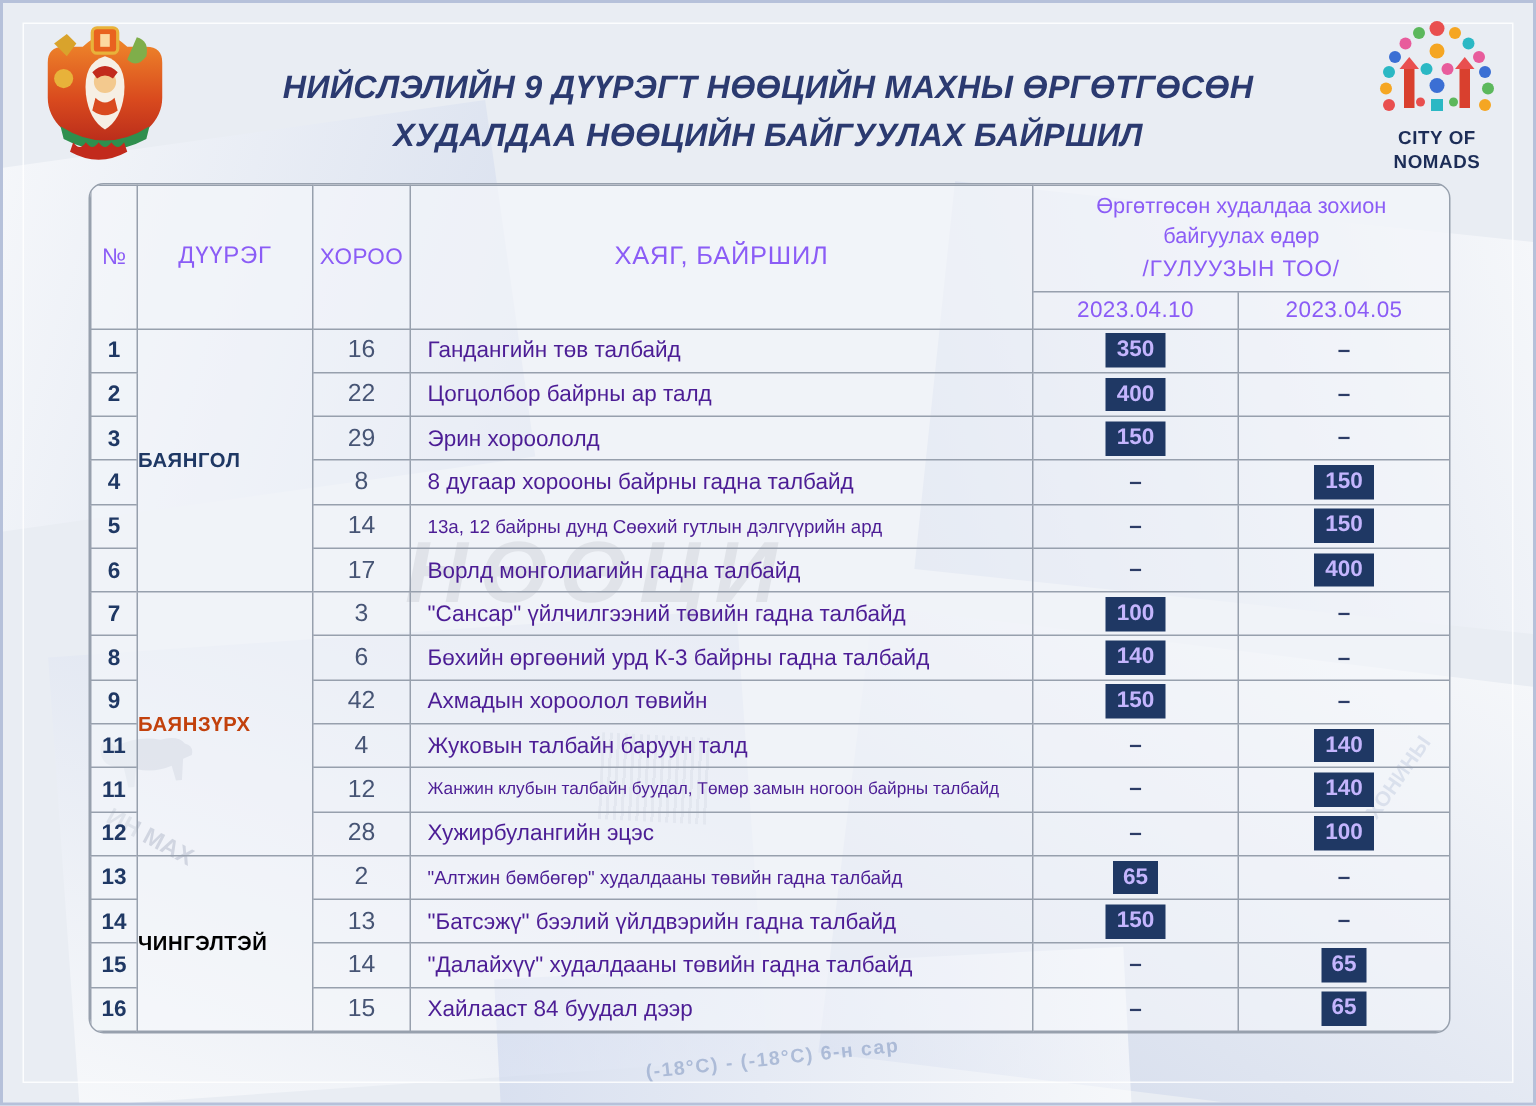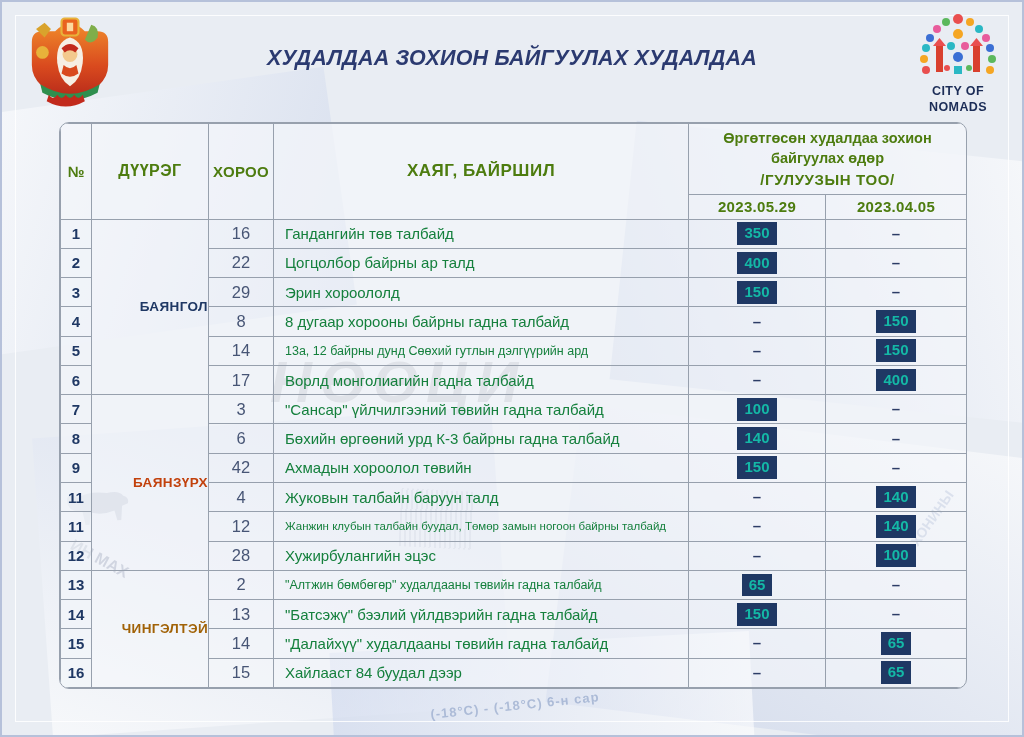--- a/index.html
+++ b/index.html
@@ -35,36 +35,36 @@
   }
 
   
   .tablewrap{
     position:absolute;left:57px;top:120px;width:906px;height:565px;
     border-radius:10px;overflow:hidden;border:1px solid #97a0ad;
     background:rgba(246,248,252,.55);
   }
   table{border-collapse:collapse;width:100%;height:100%;table-layout:fixed;}
   th,td{border:1px solid #97a0ad;padding:0;overflow:hidden;}
-  thead th{color:#4d7c0f;font-weight:bold;background:rgba(243,246,250,.4);}
+  thead th{color:#8b5cf6;font-weight:normal;background:rgba(243,246,250,.4);}
   .h-no{font-size:15px;}
   .h-district{font-size:16px;letter-spacing:.5px;}
   .h-khoroo{font-size:15px;letter-spacing:.3px;margin-left:31px;}
   .h-address{font-size:17px;letter-spacing:.5px;}
   .h-merged{font-size:14.5px;line-height:1.4;padding:4px 6px;}
   .h-merged .l3{font-size:15px;letter-spacing:.6px;}
   .h-date{font-size:15px;letter-spacing:.3px;}
   .c-no{text-align:center;font-weight:bold;color:#1f3864;font-size:15px;background:rgba(240,243,248,.45);}
-  .c-district{text-align:right;font-weight:bold;font-size:13.5px;letter-spacing:.4px;}
+  .c-district{text-align:left;font-weight:bold;font-size:13.5px;letter-spacing:.4px;}
   .c-khoroo{text-align:center;color:#475575;font-size:16.5px;font-weight:400;}
-  .c-address{text-align:left;padding:0 11px;color:#15803d;font-size:15px;}
+  .c-address{text-align:left;padding:0 11px;color:#4c1d95;font-size:15px;}
   .c-address.sm{font-size:12.5px;}
   .c-address.xs{font-size:11.5px;}
   .c-count{text-align:center;}
-  .badge{display:inline-block;background:#1f3864;color:#14b8a6;font-weight:bold;font-size:15px;padding:2px 7px;line-height:1.25;}
+  .badge{display:inline-block;background:#1f3864;color:#c4b5fd;font-weight:bold;font-size:15px;padding:2px 7px;line-height:1.25;}
   .dash{color:#2c3c66;font-weight:bold;font-size:15px;}
 </style>
 </head>
 <body>
 
 <div class="bg-patch p1"></div>
 <div class="bg-patch p2"></div>
 <div class="bg-patch p3"></div>
 <div class="bg-patch p4"></div>
 <div class="bg-patch p5"></div>
@@ -127,21 +127,22 @@
       <rect x="38" y="54" width="8" height="8" fill="#2bb8c4"></rect>
       <circle cx="31" cy="56" r="3" fill="#e94f4f"></circle>
         <circle cx="53" cy="56" r="3" fill="#5cb85c"></circle>
     </g>
   </svg>
   <div class="txt">CITY OF</div>
   <div class="txt">NOMADS</div>
 </div>
 
 <div class="title">
-  <div>ХУДАЛДАА ЗОХИОН БАЙГУУЛАХ ХУДАЛДАА</div>
+  <div>НИЙСЛЭЛИЙН 9 ДҮҮРЭГТ НӨӨЦИЙН МАХНЫ ӨРГӨТГӨСӨН</div>
+  <div>ХУДАЛДАА НӨӨЦИЙН БАЙГУУЛАХ БАЙРШИЛ</div>
 </div>
 
 <div class="tablewrap">
   <table>
     <colgroup>
       <col style="width:31px">
         <col style="width:117px">
         <col style="width:65px">
       <col style="width:415px">
         <col style="width:137px">
@@ -153,21 +154,21 @@
         <th class="h-district" rowspan="2">ДҮҮРЭГ</th>
         <th class="h-khoroo" rowspan="2">ХОРОО</th>
         <th class="h-address" rowspan="2">ХАЯГ, БАЙРШИЛ</th>
         <th class="h-merged" colspan="2">
           <div>Өргөтгөсөн худалдаа зохион</div>
           <div>байгуулах өдөр</div>
           <div class="l3">/ГУЛУУЗЫН ТОО/</div>
         </th>
       </tr>
       <tr style="height:25px">
-        <th class="h-date">2023.05.29</th>
+        <th class="h-date">2023.04.10</th>
         <th class="h-date">2023.04.05</th>
       </tr>
     </thead>
     <tbody>
         <tr>
           <td class="c-no">1</td>
           <td class="c-district" rowspan="6" style="color: rgb(31, 56, 100);">БАЯНГОЛ</td>
           <td class="c-khoroo">16</td>
           <td class="c-address">Гандангийн төв талбайд</td>
           <td class="c-count"><span class="badge">350</span></td>
@@ -246,21 +247,21 @@
         </tr>
         <tr>
           <td class="c-no">12</td>
           <td class="c-khoroo">28</td>
           <td class="c-address">Хужирбулангийн эцэс</td>
           <td class="c-count"><span class="dash">–</span></td>
           <td class="c-count"><span class="badge">100</span></td>
         </tr>
         <tr>
           <td class="c-no">13</td>
-          <td class="c-district" rowspan="4" style="color: #a16207;">ЧИНГЭЛТЭЙ</td>
+          <td class="c-district" rowspan="4" style="color: #000000;">ЧИНГЭЛТЭЙ</td>
           <td class="c-khoroo">2</td>
           <td class="c-address sm">"Алтжин бөмбөгөр" худалдааны төвийн гадна талбайд</td>
           <td class="c-count"><span class="badge">65</span></td>
           <td class="c-count"><span class="dash">–</span></td>
         </tr>
         <tr>
           <td class="c-no">14</td>
           <td class="c-khoroo">13</td>
           <td class="c-address">"Батсэжү" бээлий үйлдвэрийн гадна талбайд</td>
           <td class="c-count"><span class="badge">150</span></td>

